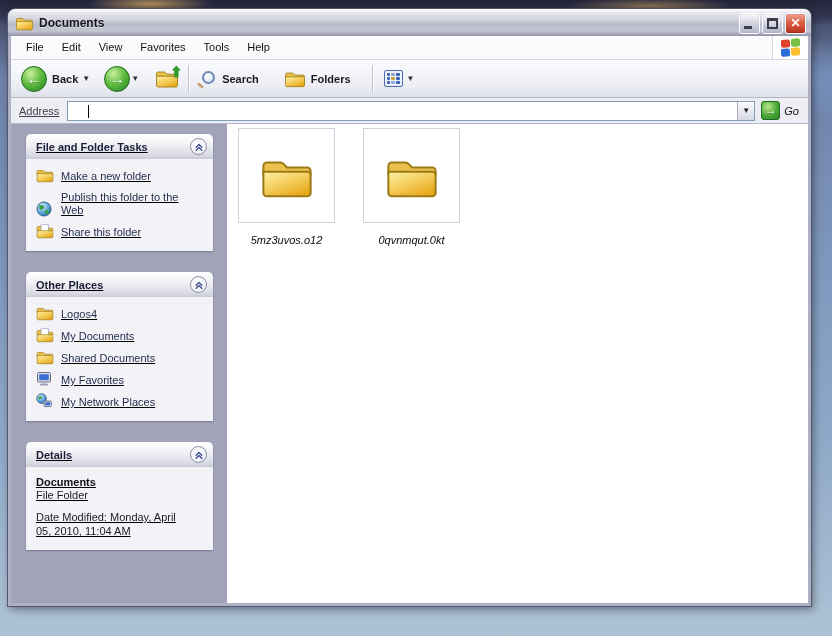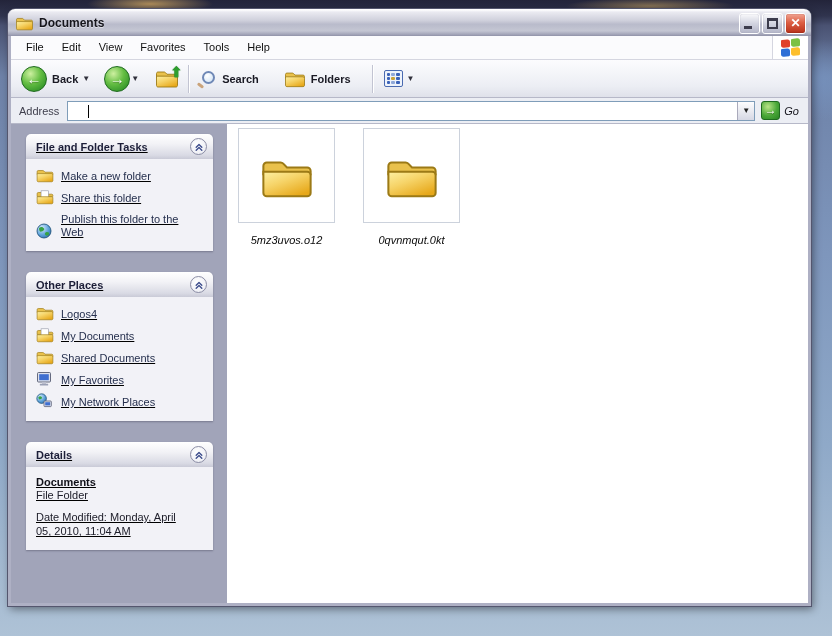--- a/index.html
+++ b/index.html
@@ -63,21 +63,21 @@
   .magnifier::after { content:""; position:absolute; width:7px; height:3px; background:#caa37a; border-radius:2px;
     left:-7px; top:11px; transform:rotate(35deg); }
   .views-icon { width:19px; height:17px; border:1px solid #4a6ab0; background:#eef3fb; border-radius:2px;
     display:grid; grid-template-columns:repeat(3,1fr); gap:1px; padding:2px; }
   .views-icon i { background:#3a62b8; border-radius:1px; }
   .views-icon i:nth-child(2){background:#8fa8d8;} .views-icon i:nth-child(5){background:#c8a23a;}
   .views-icon i:nth-child(8){background:#8fa8d8;}
 
   
   .addressbar { height:26px; background:#eceef4; border-bottom:1px solid #b6b8c8; display:flex; align-items:center; padding:0 3px 0 8px; }
-  .addr-label { font-size:11px; color:#40404e; margin-right:8px; }
+  .addr-label { font-size:11px; color:#40404e; margin-right:8px;text-decoration:underline; }
   .addr-field { flex:1; height:20px; background:#fff; border:1px solid #7f9db9; display:flex; align-items:center; position:relative; }
   .addr-input { flex:1; border:none; outline:none; height:100%; font-size:11px; padding-left:20px; font-family:"Liberation Sans",sans-serif; }
   .caret { position:absolute; left:20px; top:3px; width:1px; height:13px; background:#000; }
   .addr-dd { width:17px; height:18px; background:linear-gradient(180deg,#fdfdfe,#d6d8e4); border-left:1px solid #aab; 
     font-size:8px; text-align:center; line-height:18px; color:#222; }
   .go-btn { display:flex; align-items:center; margin-left:6px; }
   .go-square { width:19px; height:19px; border-radius:3px; border:1px solid #1f6b1f; color:#fff; font-size:12px; font-weight:bold;
     background:radial-gradient(circle at 35% 28%, #b9e487, #4aa838 55%, #2a8424); text-align:center; line-height:17px;
     text-shadow:0 1px 1px rgba(0,0,0,.4); }
   .go-text { font-size:11px; color:#15151c; margin:0 6px 0 4px;font-style:italic; }
@@ -267,30 +267,30 @@
             </div>
           </div>
           <div class="panel-bd">
             <div class="task-item">
               <svg class="ticon" viewBox="0 0 32 28">
                   <use href="#i-folder"></use>
                 </svg>
               <span class="task-label">Make a new folder</span>
             </div>
             <div class="task-item">
-              <svg class="ticon" viewBox="0 0 32 28">
-                  <use href="#i-docfolder"></use>
-                </svg>
-              <span class="task-label">Share this folder</span>
-            </div>
-            <div class="task-item">
               <svg class="ticon" style="width:16px;flex-basis:16px;margin-right:9px" viewBox="0 0 16 16">
                   <use href="#i-globe"></use>
                 </svg>
               <span class="task-label" style="width:130px">Publish this folder to the Web</span>
+            </div>
+            <div class="task-item">
+              <svg class="ticon" viewBox="0 0 32 28">
+                  <use href="#i-docfolder"></use>
+                </svg>
+              <span class="task-label">Share this folder</span>
             </div>
           </div>
         </div>
 
         <div class="panel">
           <div class="panel-hd">
             <span class="panel-title">Other Places</span>
             <div class="chev-btn">
               <svg class="icon16" style="width:10px;height:10px">
                   <use href="#i-chevup"></use>

